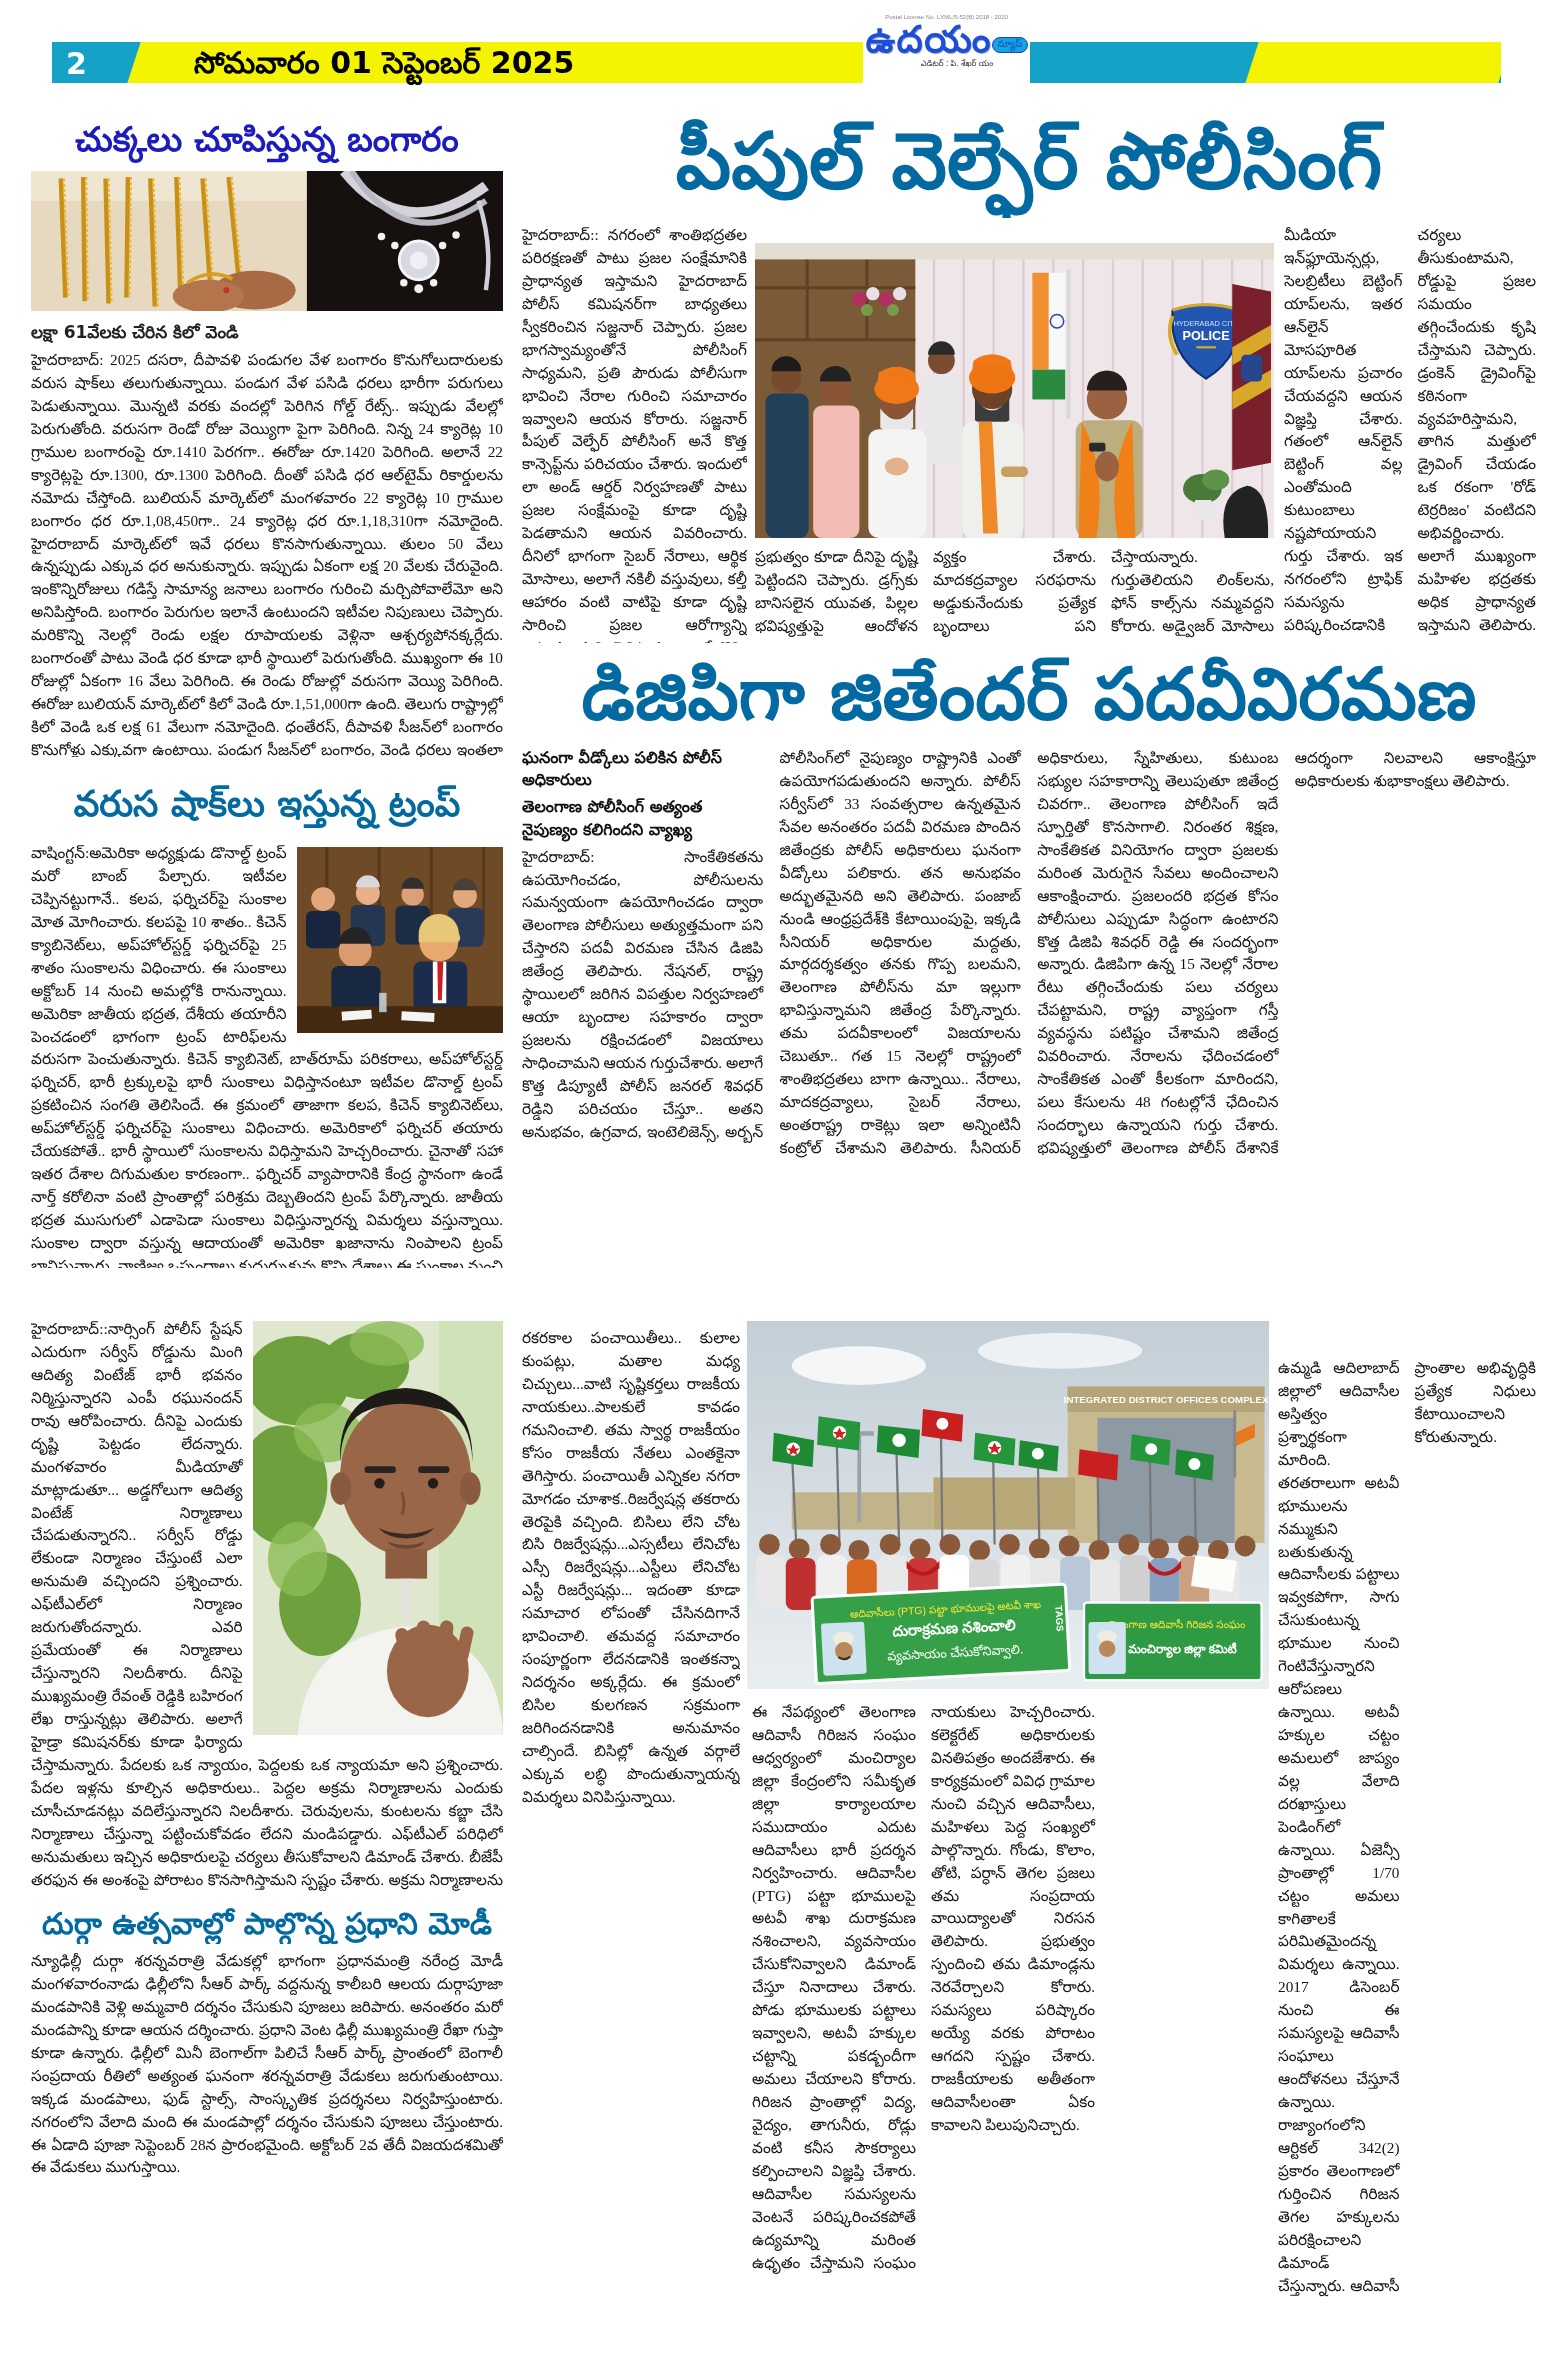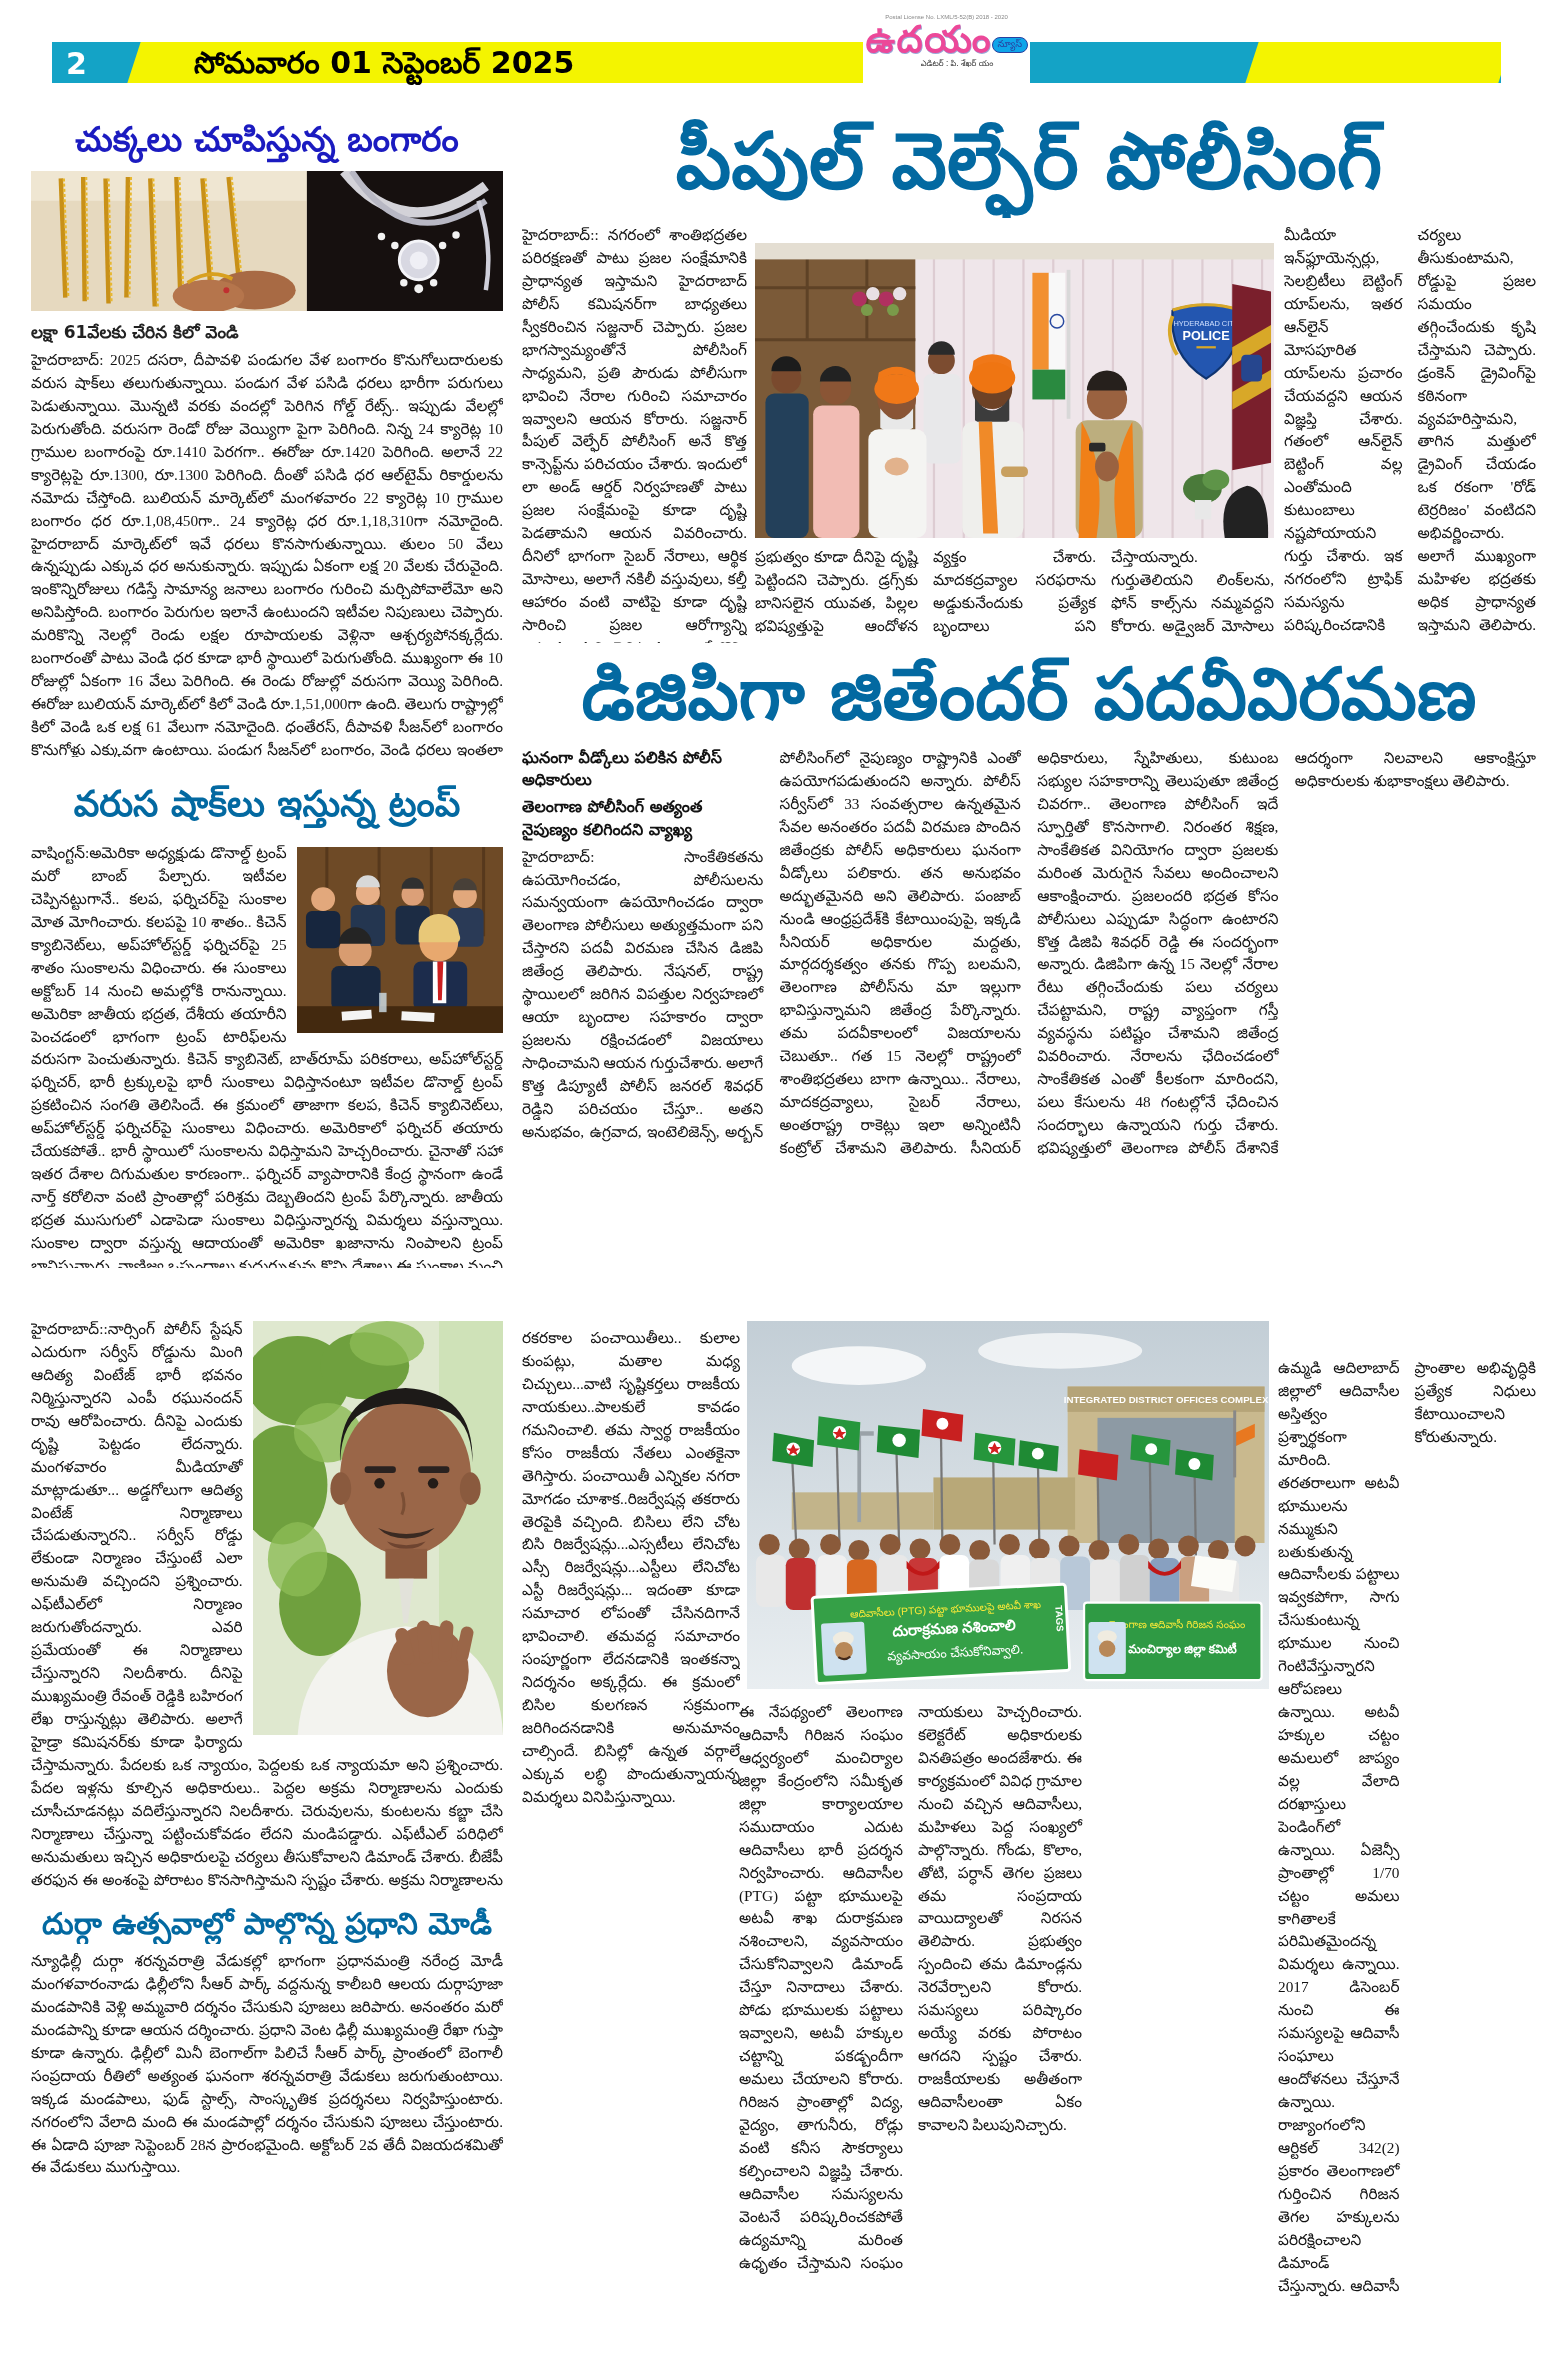--- a/index.html
+++ b/index.html
@@ -10,21 +10,21 @@
   .topbar{position:absolute;left:52px;top:42px;width:1449px;height:41px;background:#14a3c6;overflow:hidden;}
   .yellow-seg{position:absolute;top:0;height:41px;background:#f4f400;transform:skewX(-18deg);}
   .page-num{position:absolute;left:66px;top:45px;width:52px;height:37px;color:#ffffff;
             font-family:"DejaVu Sans",sans-serif;font-weight:bold;font-size:30px;line-height:37px;}
   .date-text{position:absolute;left:194px;top:43px;width:656px;height:40px;text-align:left;
              font-family:"DejaVu Sans",sans-serif;font-weight:bold;font-size:30px;line-height:40px;color:#000;}
   .logo-box{position:absolute;left:863px;top:12px;width:167px;height:75px;background:#ffffff;
             text-align:center;z-index:5;}
   .logo-license{font-size:6px;color:#888;margin-top:2.2px;font-family:"Liberation Sans",sans-serif;}
   .logo-name{font-family:"DejaVu Sans",sans-serif;font-weight:bold;font-size:37px;line-height:39px;
-             color:#ec4899;letter-spacing:1.5px;text-shadow:0.7px 0.7px 0 #9aa8d8;}
+             color:#1d4ed8;letter-spacing:1.5px;text-shadow:0.7px 0.7px 0 #9aa8d8;}
   .logo-suffix{display:inline-block;font-size:9.7px;color:#2a3f9e;border:1.5px solid #2a3f9e;
                border-radius:9px;padding:0 4.5px;vertical-align:super;background:#0ea5e9;font-family:"Liberation Sans",sans-serif;}
   .logo-editor{font-size:8.2px;color:#333;font-family:"Liberation Sans",sans-serif;margin-left:21px;}
   
   .hl{font-family:"DejaVu Sans",sans-serif;font-weight:bold;color:#0369a1;text-align:center;overflow:hidden;}
   .hl-blue{color:#1b1bc0;}
   
   .bt{font-size:15.3px;line-height:1.5;text-align:justify;color:#121212;overflow:hidden;}
   .bt p{margin:0;}
   .lede{font-family:"DejaVu Sans",sans-serif;font-weight:bold;font-size:17px;color:#222;}
@@ -445,19 +445,19 @@
             <circle cx="483" cy="440" r="11" fill="#b88858"></circle>
           </g>
         </g>
       </svg>
     </figure>
 
     <div class="abs bt cols2" style="left:756px;top:0;width:258px;height:948px;margin-top:30px;">
       <p>ఉమ్మడి ఆదిలాబాద్ జిల్లాలో ఆదివాసీల అస్తిత్వం ప్రశ్నార్థకంగా మారింది. తరతరాలుగా అటవీ భూములను నమ్ముకుని బతుకుతున్న ఆదివాసీలకు పట్టాలు ఇవ్వకపోగా, సాగు చేసుకుంటున్న భూముల నుంచి గెంటివేస్తున్నారని ఆరోపణలు ఉన్నాయి. అటవీ హక్కుల చట్టం అమలులో జాప్యం వల్ల వేలాది దరఖాస్తులు పెండింగ్‌లో ఉన్నాయి. ఏజెన్సీ ప్రాంతాల్లో 1/70 చట్టం అమలు కాగితాలకే పరిమితమైందన్న విమర్శలు ఉన్నాయి. 2017 డిసెంబర్ నుంచి ఈ సమస్యలపై ఆదివాసీ సంఘాలు ఆందోళనలు చేస్తూనే ఉన్నాయి. రాజ్యాంగంలోని ఆర్టికల్ 342(2) ప్రకారం తెలంగాణలో గుర్తించిన గిరిజన తెగల హక్కులను పరిరక్షించాలని డిమాండ్ చేస్తున్నారు. ఆదివాసీ ప్రాంతాల అభివృద్ధికి ప్రత్యేక నిధులు కేటాయించాలని కోరుతున్నారు.</p>
     </div>
 
-    <div class="abs bt cols3" style="left:217px;top:374px;width:522px;height:574px;font-family:Liberation Serif, serif;">
+    <div class="abs bt cols3" style="left:230px;top:374px;width:522px;height:574px;font-family:Liberation Serif, serif;">
       <p>ఈ నేపథ్యంలో తెలంగాణ ఆదివాసీ గిరిజన సంఘం ఆధ్వర్యంలో మంచిర్యాల జిల్లా కేంద్రంలోని సమీకృత జిల్లా కార్యాలయాల సముదాయం ఎదుట ఆదివాసీలు భారీ ప్రదర్శన నిర్వహించారు. ఆదివాసీల (PTG) పట్టా భూములపై అటవీ శాఖ దురాక్రమణ నశించాలని, వ్యవసాయం చేసుకోనివ్వాలని డిమాండ్ చేస్తూ నినాదాలు చేశారు. పోడు భూములకు పట్టాలు ఇవ్వాలని, అటవీ హక్కుల చట్టాన్ని పకడ్బందీగా అమలు చేయాలని కోరారు. గిరిజన ప్రాంతాల్లో విద్య, వైద్యం, తాగునీరు, రోడ్లు వంటి కనీస సౌకర్యాలు కల్పించాలని విజ్ఞప్తి చేశారు. ఆదివాసీల సమస్యలను వెంటనే పరిష్కరించకపోతే ఉద్యమాన్ని మరింత ఉధృతం చేస్తామని సంఘం నాయకులు హెచ్చరించారు. కలెక్టరేట్ అధికారులకు వినతిపత్రం అందజేశారు. ఈ కార్యక్రమంలో వివిధ గ్రామాల నుంచి వచ్చిన ఆదివాసీలు, మహిళలు పెద్ద సంఖ్యలో పాల్గొన్నారు. గోండు, కొలాం, తోటి, పర్ధాన్ తెగల ప్రజలు తమ సంప్రదాయ వాయిద్యాలతో నిరసన తెలిపారు. ప్రభుత్వం స్పందించి తమ డిమాండ్లను నెరవేర్చాలని కోరారు. సమస్యలు పరిష్కారం అయ్యే వరకు పోరాటం ఆగదని స్పష్టం చేశారు. రాజకీయాలకు అతీతంగా ఆదివాసీలంతా ఏకం కావాలని పిలుపునిచ్చారు.</p>
     </div>
   </div>
 
 </div>
 
 
 </body></html>

